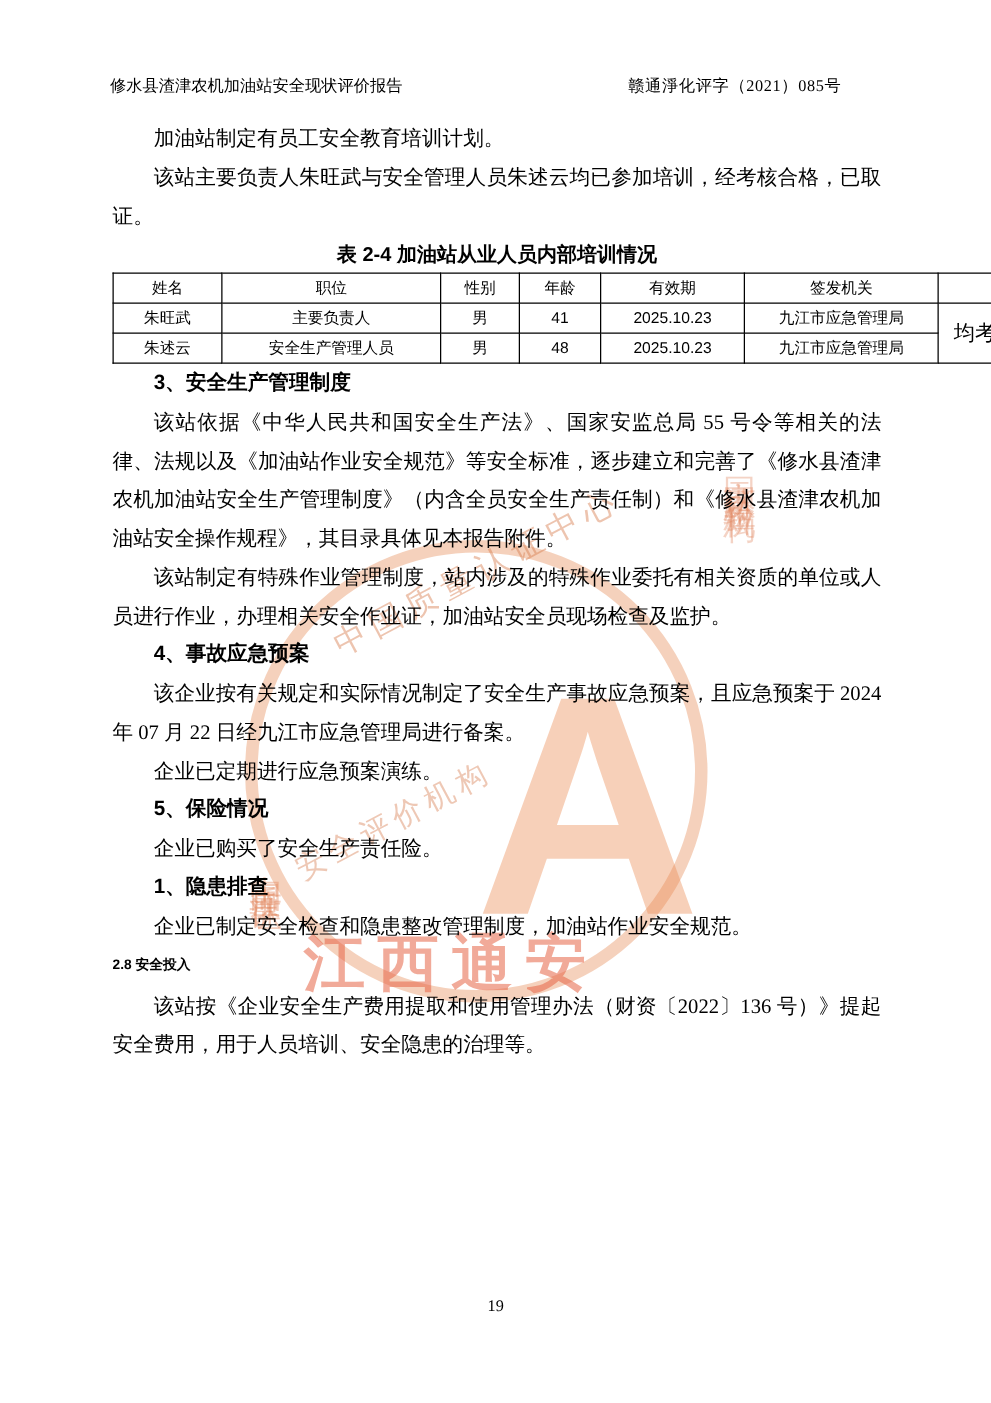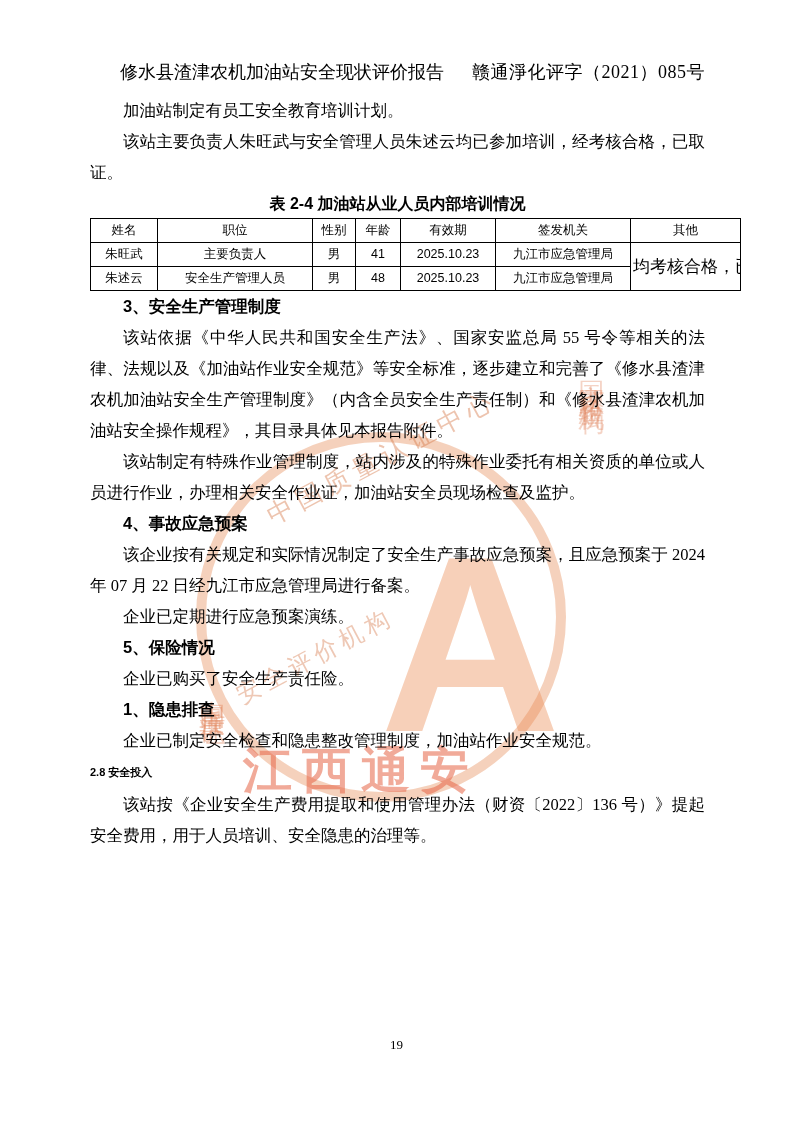--- a/index.html
+++ b/index.html
@@ -115,27 +115,27 @@
 
   
   .content {
     position: absolute;
     inset: 0;
     z-index: 2;
   }
 
   .header {
     position: absolute;
-    left: 120px;
+    left: 88px;
     top: 60px;
     width: 585px;
     display: flex;
     justify-content: space-between;
     align-items: baseline;
-    font-size: 18px;
+    font-size: 13px;
     font-family: "Liberation Serif", serif;
     color: #000;
   }
   .header-left { white-space: nowrap; }
   .header-right { white-space: nowrap; letter-spacing: 0.5px; }
 
   .body-area {
     position: absolute;
     left: 90px;
     top: 95px;
@@ -179,21 +179,21 @@
     width: 615px;
     table-layout: fixed;
     font-size: 12.5px;
     font-family: "Liberation Sans", sans-serif;
   }
   table.tr-table th,
   table.tr-table td {
     border: 1px solid #000;
     text-align: center;
     vertical-align: middle;
-    padding: 1px 2px;
+    padding: 1px 12px;
     height: 21px;
     line-height: 17px;
     font-weight: normal;
     white-space: nowrap;
     overflow: hidden;
   }
   table.tr-table th { font-weight: normal; }
   .col-name { width: 62px; }
   .col-post { width: 150px; }
   .col-sex  { width: 38px; }

